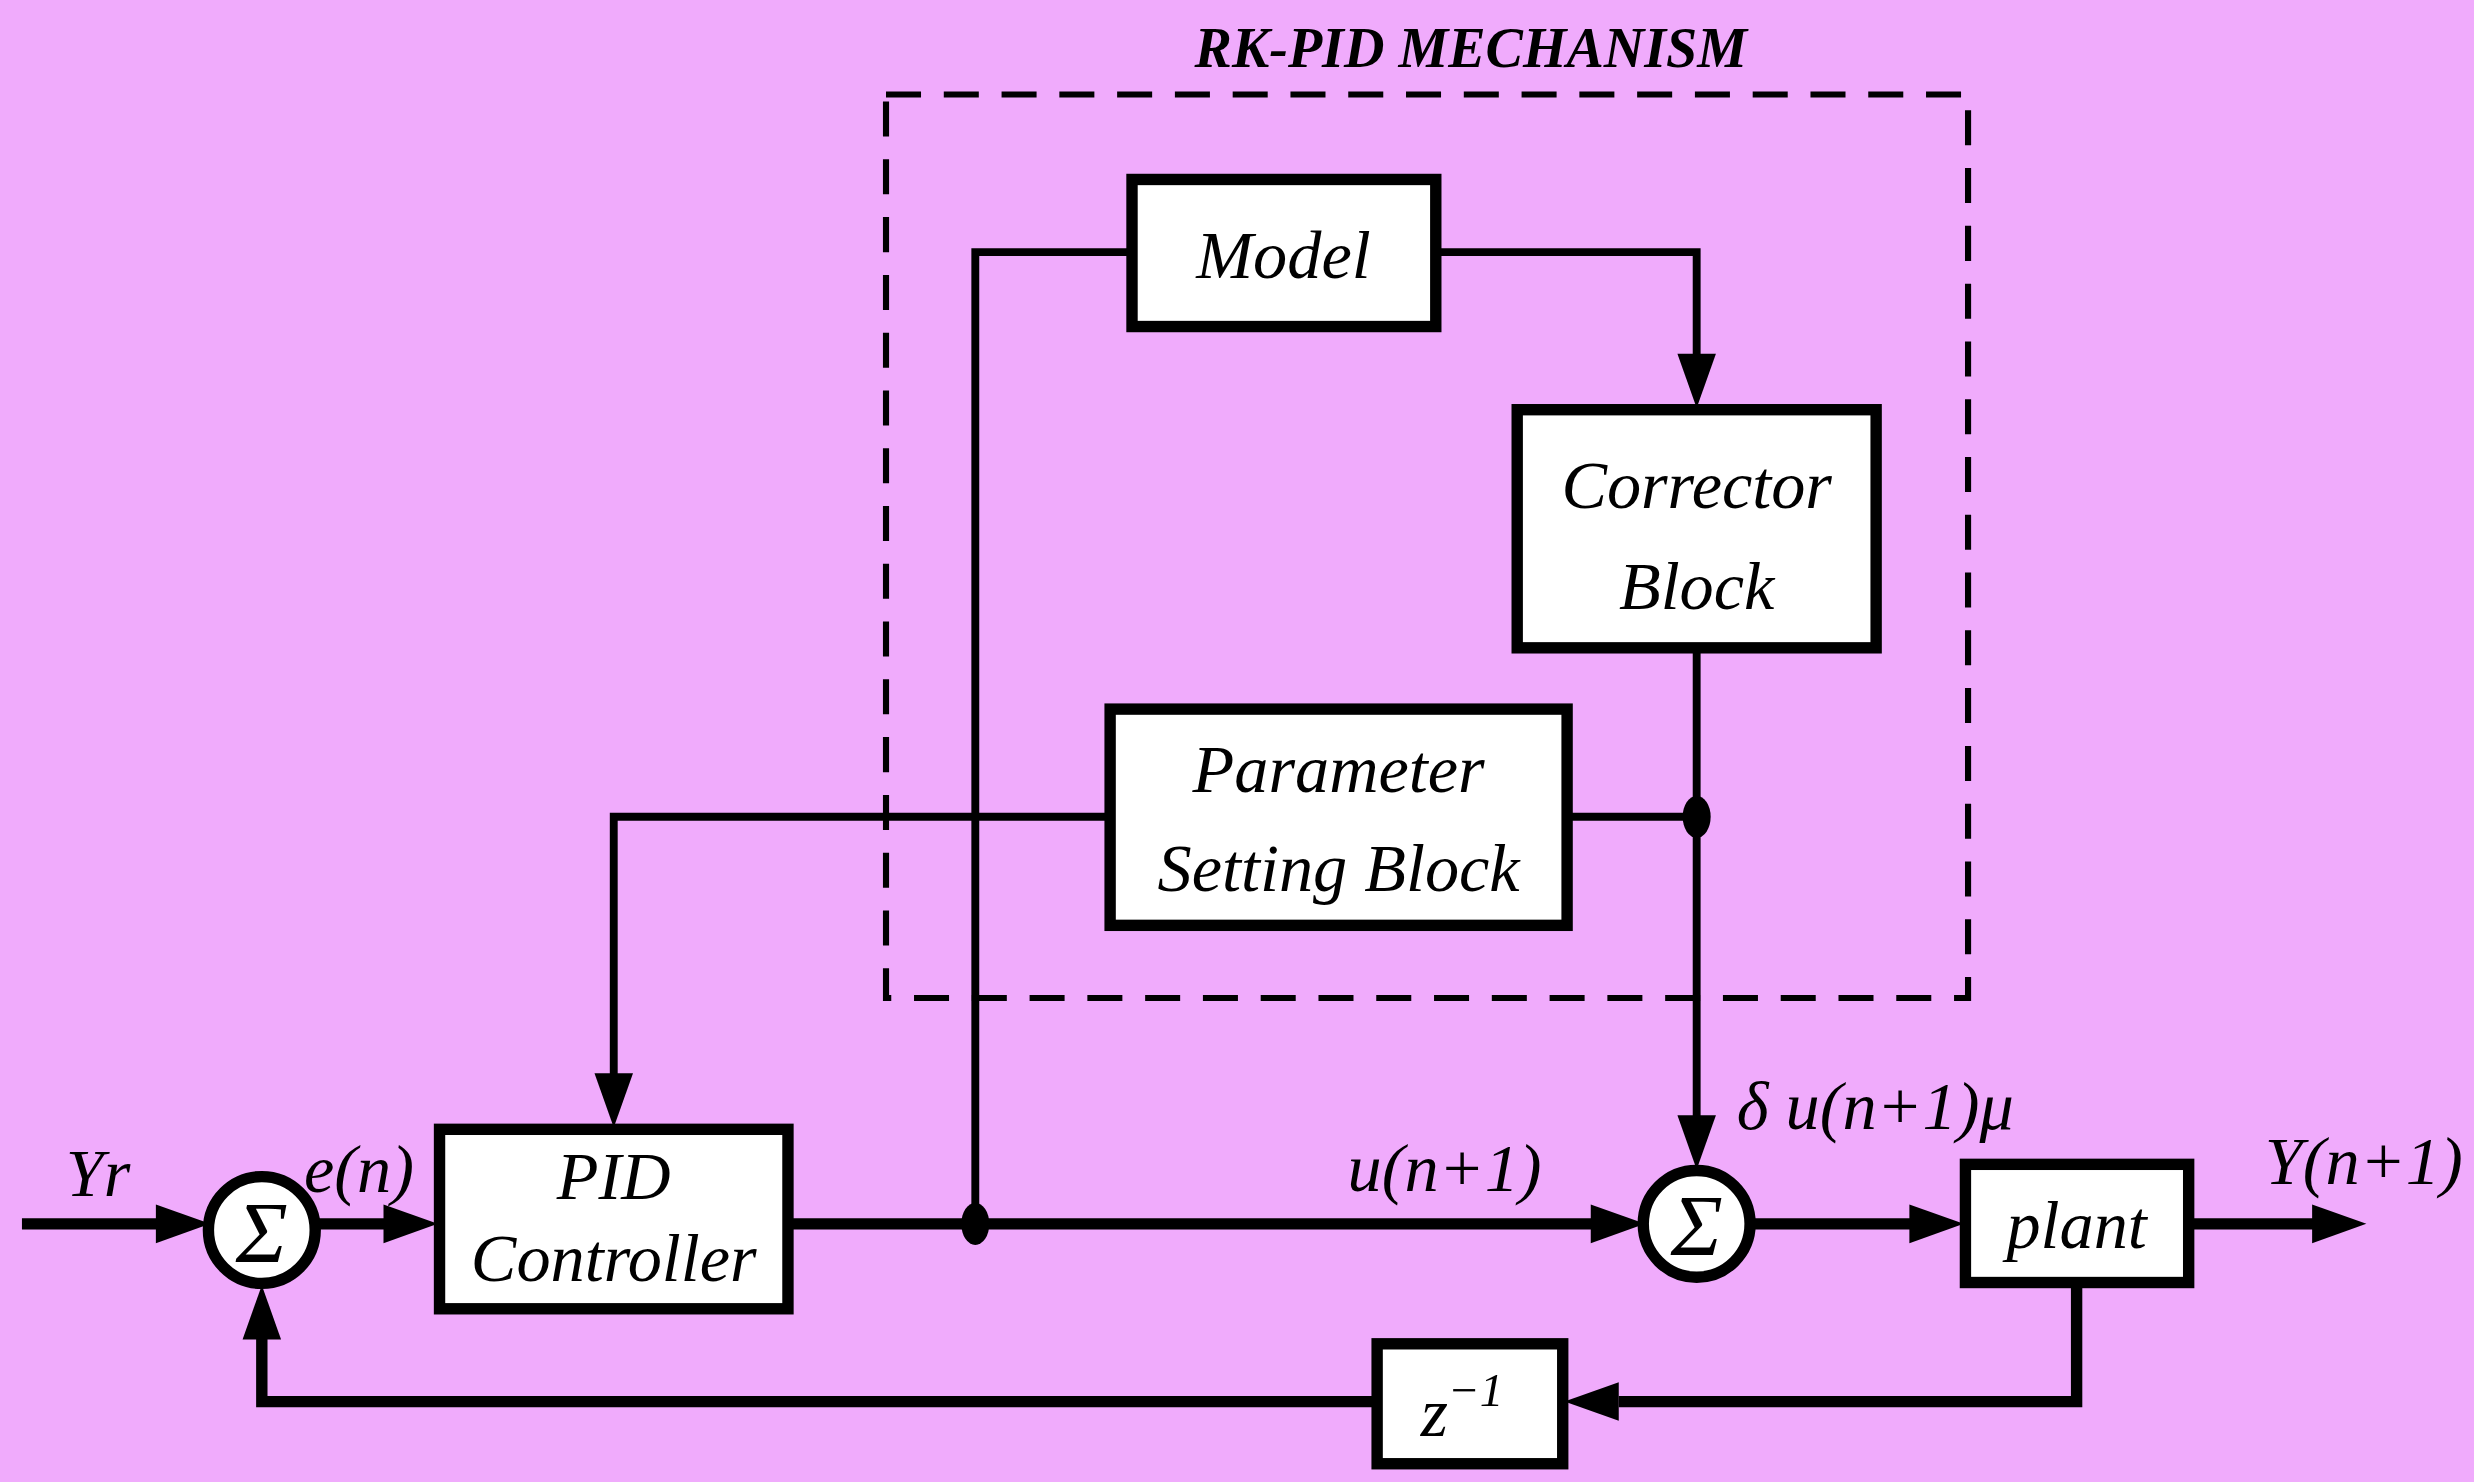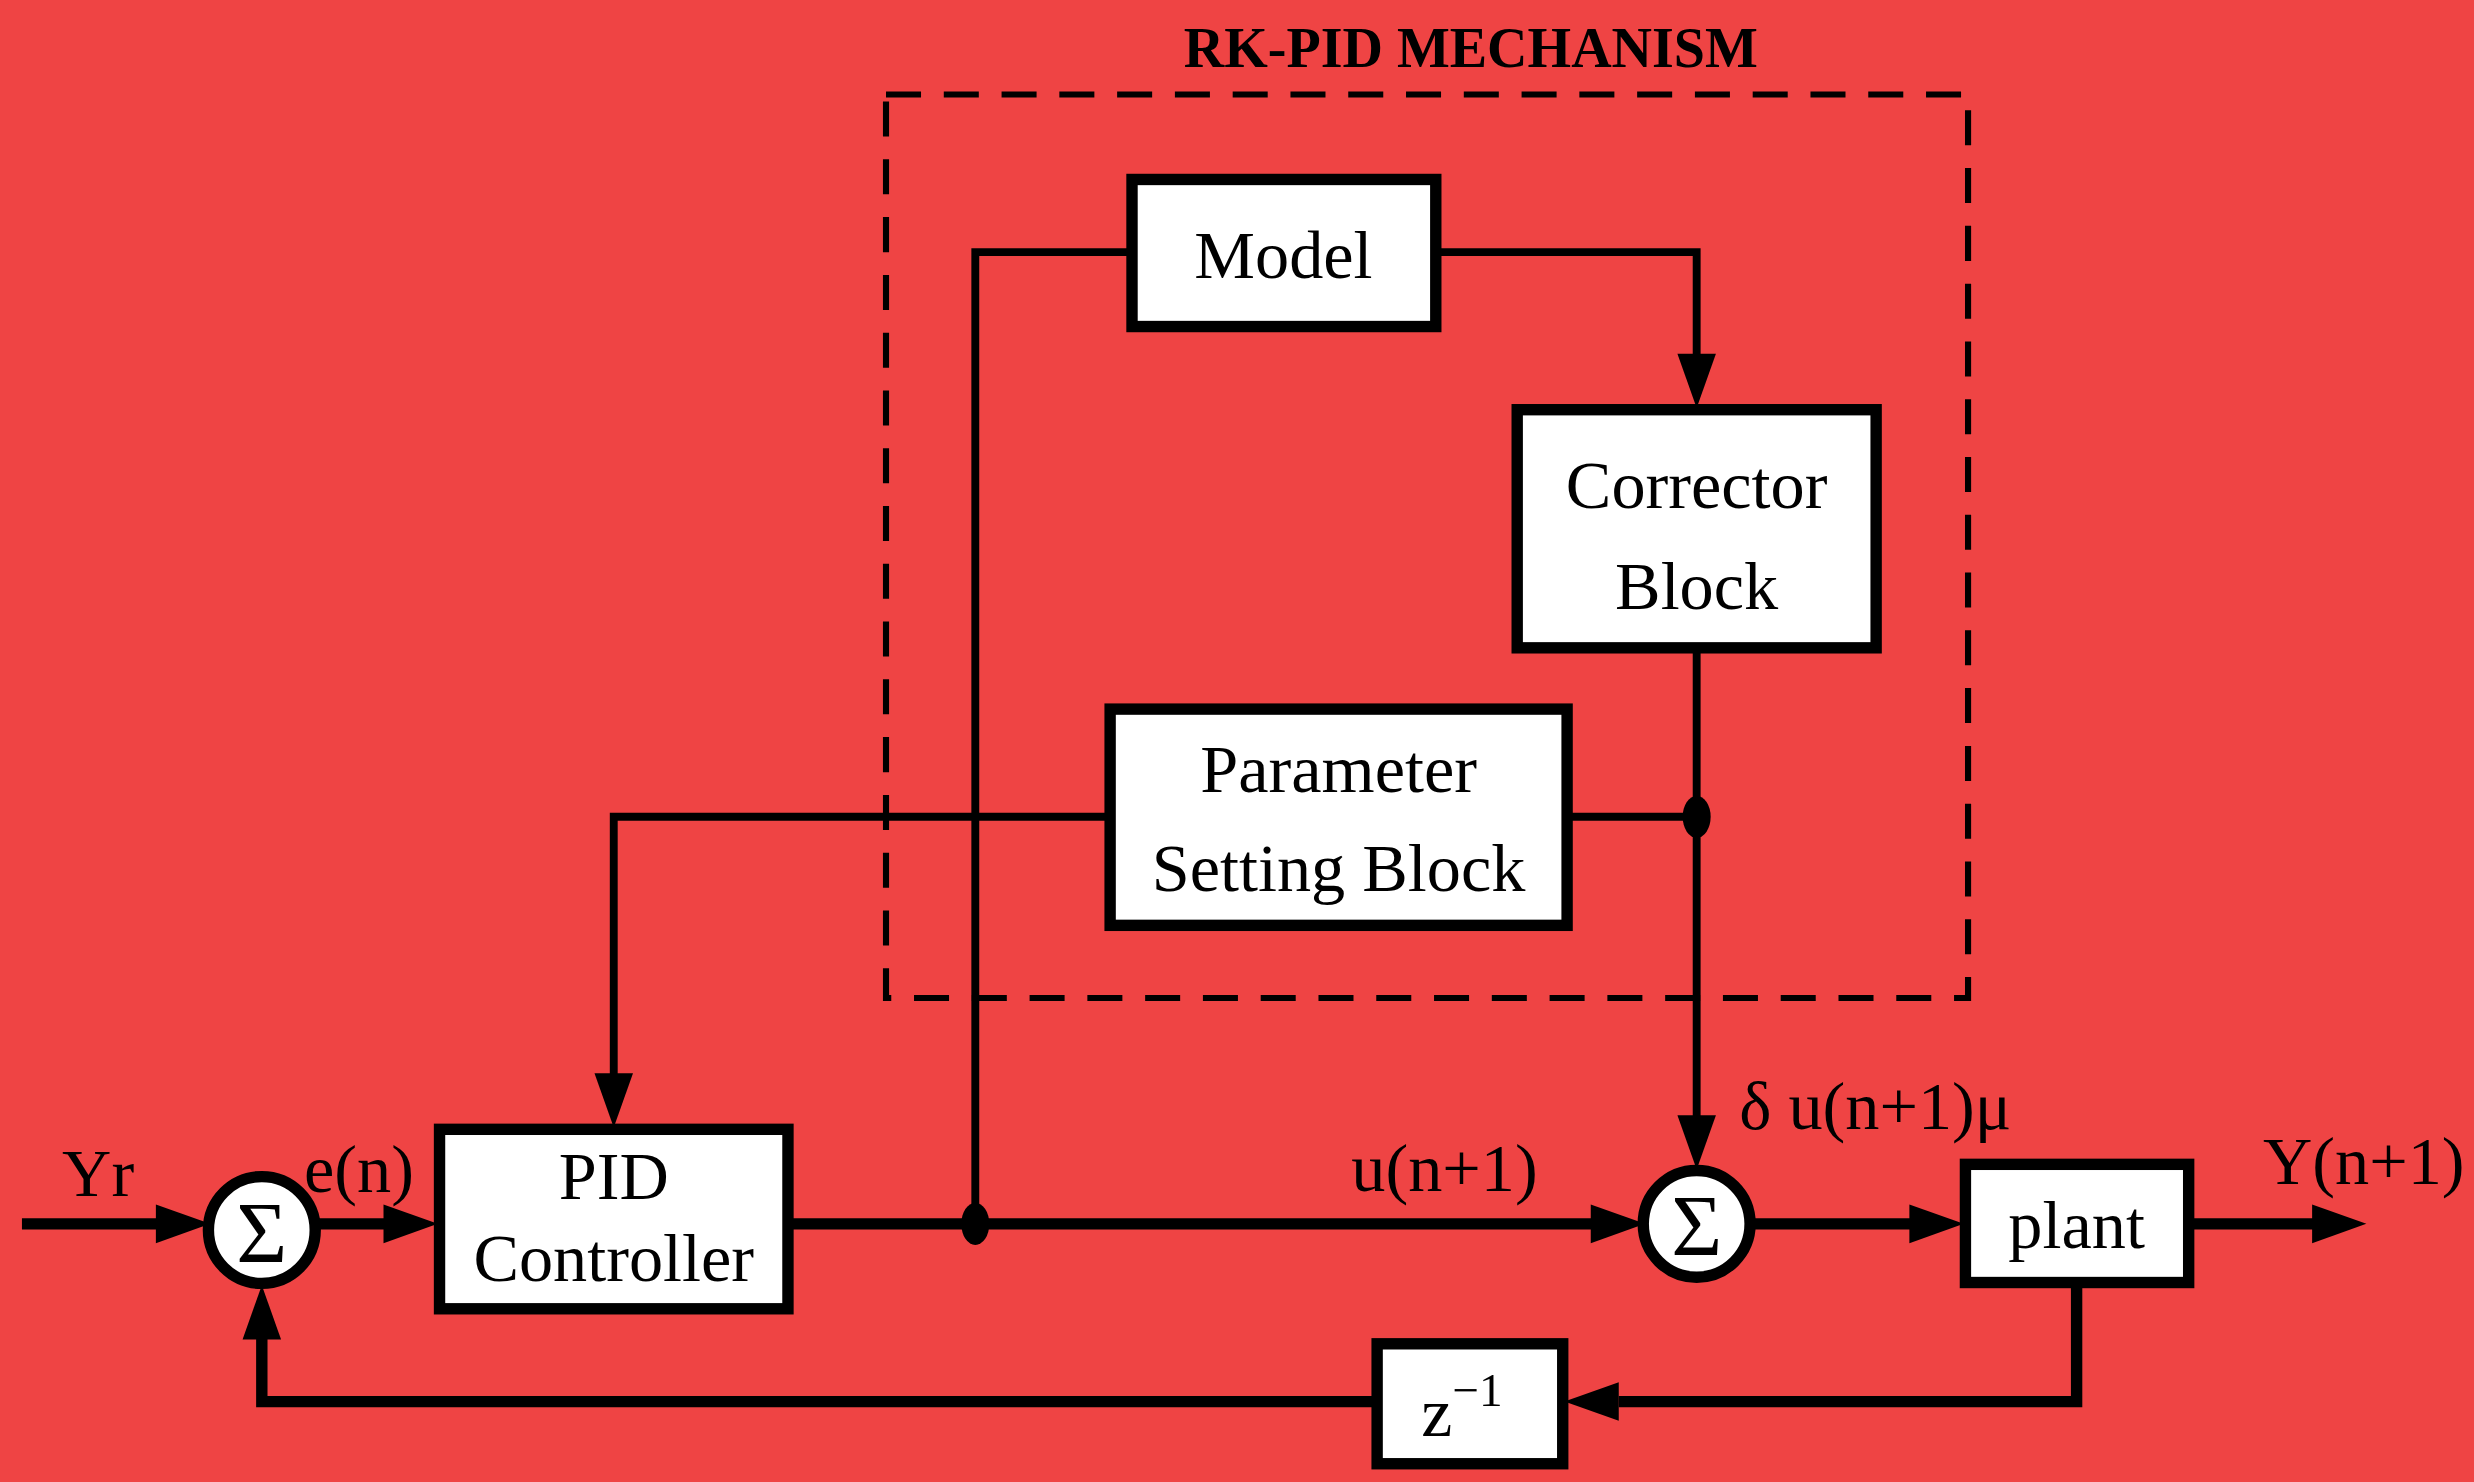--- a/index.html
+++ b/index.html
@@ -3,22 +3,23 @@
 <meta charset="utf-8">
 <style>
   html, body {
     margin: 0;
     padding: 0;
     background: #ffffff;
   }
   .diagram-wrap {
     width: 2475px;
     height: 1483px;
-    background: #ef4444;
+    background: #f0abfc;
     overflow: hidden;
+    font-style: italic;
   }
   svg text {
     font-family: "Liberation Serif", "DejaVu Serif", serif;
     fill: #000000;
   }
   .blk-label   { font-size: 78px; }
   .sig-label   { font-size: 78px; }
   .title-label { font-size: 64px; font-weight: bold; }
   .sum-label   { font-size: 100px; }
   .z-base      { font-size: 80px; }

